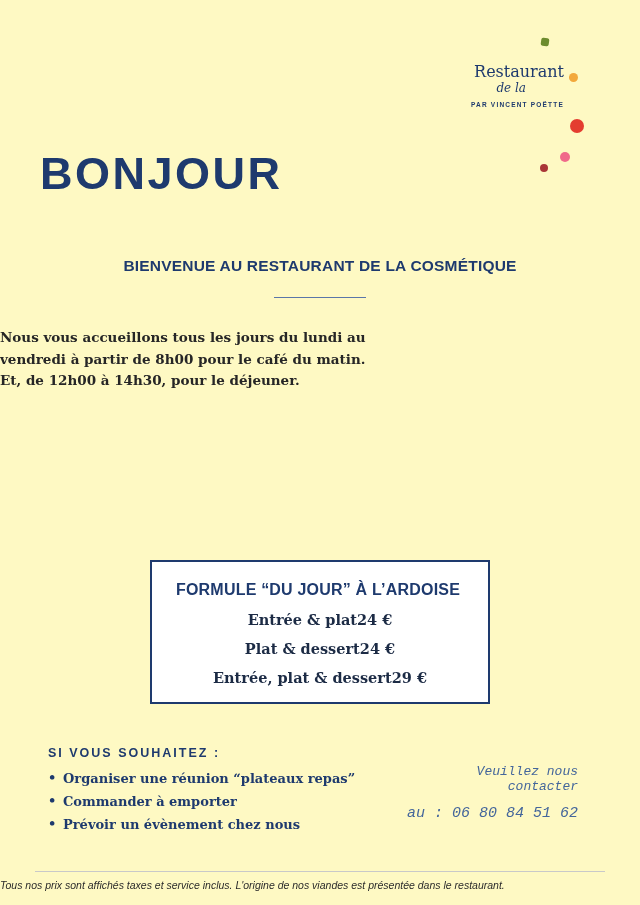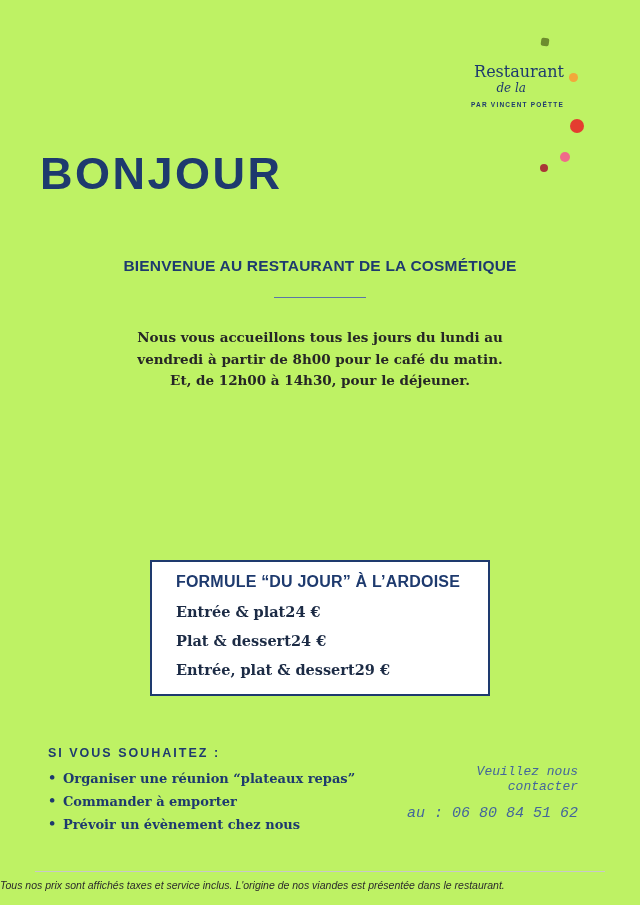--- a/index.html
+++ b/index.html
@@ -4,21 +4,21 @@
 <title>Restaurant de la Cosmétique — Bonjour</title>
 <style>
   * { margin: 0; padding: 0; box-sizing: border-box; }
   html, body { background: #ffffff; }
   body { font-family: "Liberation Sans", sans-serif; }
   .page {
     position: relative;
     width: 640px;
     height: 905px;
     margin: 0 auto;
-    background: #bef264;
+    background: #fef9c3;
     overflow: hidden;
   }
 
   
   .logo-text {
     position: absolute;
     top: 62px;
     right: 76px;
     width: 170px;
     text-align: right;
@@ -67,50 +67,49 @@
     margin-left: -46px;
     border-top: 1.5px solid #5a76a8;
   }
 
   
   .paragraphs {
     position: absolute;
     top: 327px;
     left: 0;
     width: 100%;
-    text-align: center;
     font-family: "DejaVu Serif", serif;
     font-weight: bold;
     font-size: 13.5px;
     line-height: 1.6;
     color: #262626;
   }
   .paragraphs p { white-space: pre-line; margin-bottom: 17px; }
 
   
   .formule-box {
     position: absolute;
     top: 560px;
     left: 150px;
     width: 340px;
     border: 2.5px solid #1e3a6e;
-    padding: 11px 24px 16px;
+    padding: 19px 24px 16px;
     background: #ffffff;
   }
   .formule-title {
     color: #1e3a6e;
     font-weight: 800;
     font-size: 16px;
     letter-spacing: 0.2px;
     margin-bottom: 4px;
     white-space: nowrap;
   }
   .formule-row {
     display: flex;
-    justify-content: flex-start;
+    justify-content: center;
     align-items: baseline;
     font-family: "DejaVu Serif", serif;
     font-weight: bold;
     font-size: 14.5px;
     color: #1c2b45;
     margin-top: 12px;
   }
 
   
   .souhaitez { position: absolute; top: 746px; left: 48px; }

